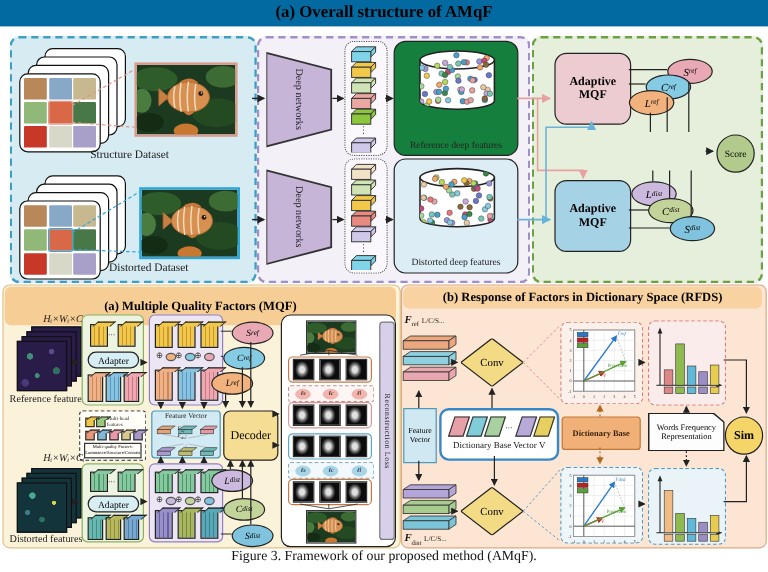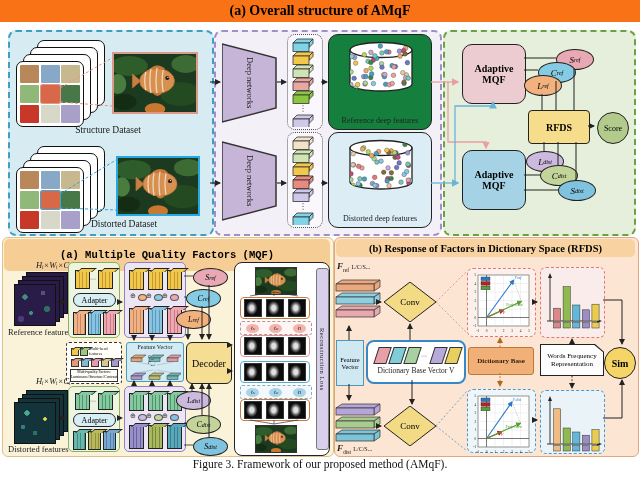--- a/index.html
+++ b/index.html
@@ -2,21 +2,21 @@
 <html><head>
 <meta charset="utf-8">
 <style>
   html,body{margin:0;padding:0;background:#fff;font-family:"Liberation Serif",serif;}
   #stage{position:relative;width:640px;height:477px;background:#fff;overflow:hidden;}
   .abs{position:absolute;}
   .lbl{position:absolute;color:#1a1a1a;line-height:1.1;}
   .ctr{text-align:center;}
   .flexc{display:flex;align-items:center;justify-content:center;}
   
-  #banner{left:0;top:0;width:640px;height:22px;background:#f97316;font-weight:bold;font-size:14px;}
+  #banner{left:0;top:0;width:640px;height:22px;background:#0369a1;font-weight:bold;font-size:14px;}
   
   .dashbox{position:absolute;border-radius:8px;}
   #bluebox{left:8px;top:30px;width:202px;height:202px;background:#d7ebf3;border:2px dashed #3d9fc2;}
   #purplebox{left:214px;top:30px;width:224px;height:202px;background:#f4f0f8;border:2px dashed #a08fc8;}
   #greenbox{left:443px;top:30px;width:189px;height:202px;background:#e6efdc;border:2px dashed #6aa243;}
   
   .card{position:absolute;width:66px;height:64px;background:#fff;border:1.5px solid #111;border-radius:7px;}
   .grid9{position:absolute;inset:3px;display:grid;grid-template-columns:1fr 1fr 1fr;grid-template-rows:1fr 1fr 1fr;gap:1.5px;}
   .grid9 div{border-radius:1px;}
   .fishimg{position:absolute;}
@@ -372,23 +372,20 @@
   </div>
 
   <div class="mqfnode flexc" style="left:462px;top:44px;background:#ecccd1;">
     <span>Adaptive</span>
       <span>MQF</span>
   </div>
   <div class="mqfnode flexc" style="left:462px;top:150px;background:#a6d2e6;">
     <span>Adaptive</span>
       <span>MQF</span>
   </div>
-  <div class="abs flexc" style="left:528px;top:110px;width:60px;height:32px;background:#f6dd8c;border:1.5px solid #222;border-radius:4px;font-weight:bold;font-size:10px;">
-    <span>RFDS</span>
-  </div>
   <div class="abs flexc" style="left:597px;top:112px;width:30px;height:30px;background:#b2ca8c;border:1.5px solid #222;border-radius:50%;font-size:8px;">
     <span>Score</span>
   </div>
 
   <div class="ellipse fac" style="left:556px;top:49px;background:#e9a9b4;">
       <i class="fl">S</i>
       <sub>ref</sub>
     </div>
   <div class="ellipse fac" style="left:538px;top:62px;background:#85cbe4;">
       <i class="fl">C</i>
@@ -405,21 +402,21 @@
   <div class="ellipse fac" style="left:540px;top:165px;background:#c3d49a;">
       <i class="fl">C</i>
       <sub>dist</sub>
     </div>
   <div class="ellipse fac" style="left:558px;top:180px;background:#7fc3de;">
       <i class="fl">S</i>
       <sub>dist</sub>
     </div>
 
   <div class="panel" style="left:2px;top:237px;width:330px;height:218px;background:#faf3da;border:1px solid #e0c088;"></div>
-  <div class="phead flexc" style="left:4px;top:239px;width:326px;height:32px;background:#f7cd96;font-family:Liberation Mono, monospace;">
+  <div class="phead flexc" style="left:4px;top:239px;width:326px;height:32px;background:#f7cd96;">
       <span>(a) Multiple Quality Factors (MQF)</span>
     </div>
   <div class="panel" style="left:334px;top:237px;width:303px;height:218px;background:#fce5d2;border:1px solid #e0a880;"></div>
   <div class="phead flexc" style="left:336px;top:239px;width:299px;height:18px;background:#f8d2a0;">
       <span>(b) Response of Factors in Dictionary Space (RFDS)</span>
     </div>
 
   <div class="lbl" style="left:36px;top:261px;font-size:8.5px;font-style:italic;">Hᵢ×Wᵢ×Cᵢ</div>
   <div class="abs" style="left:14px;top:272px;width:54px;height:54px;">
     <div class="fmap ref" style="left:12px;top:0;"></div>

